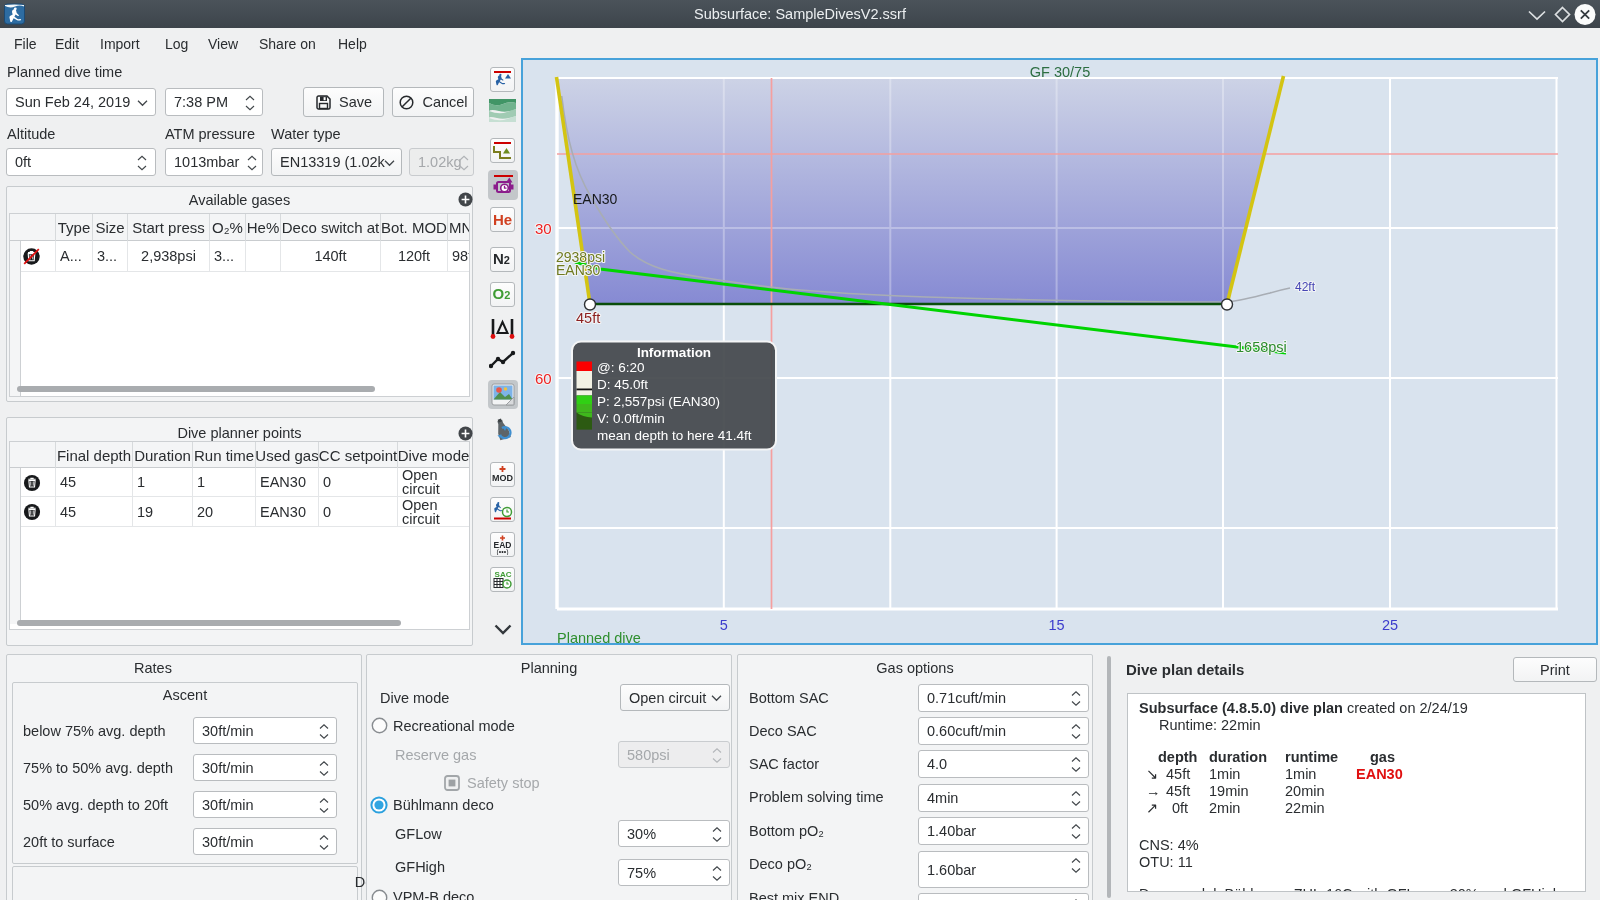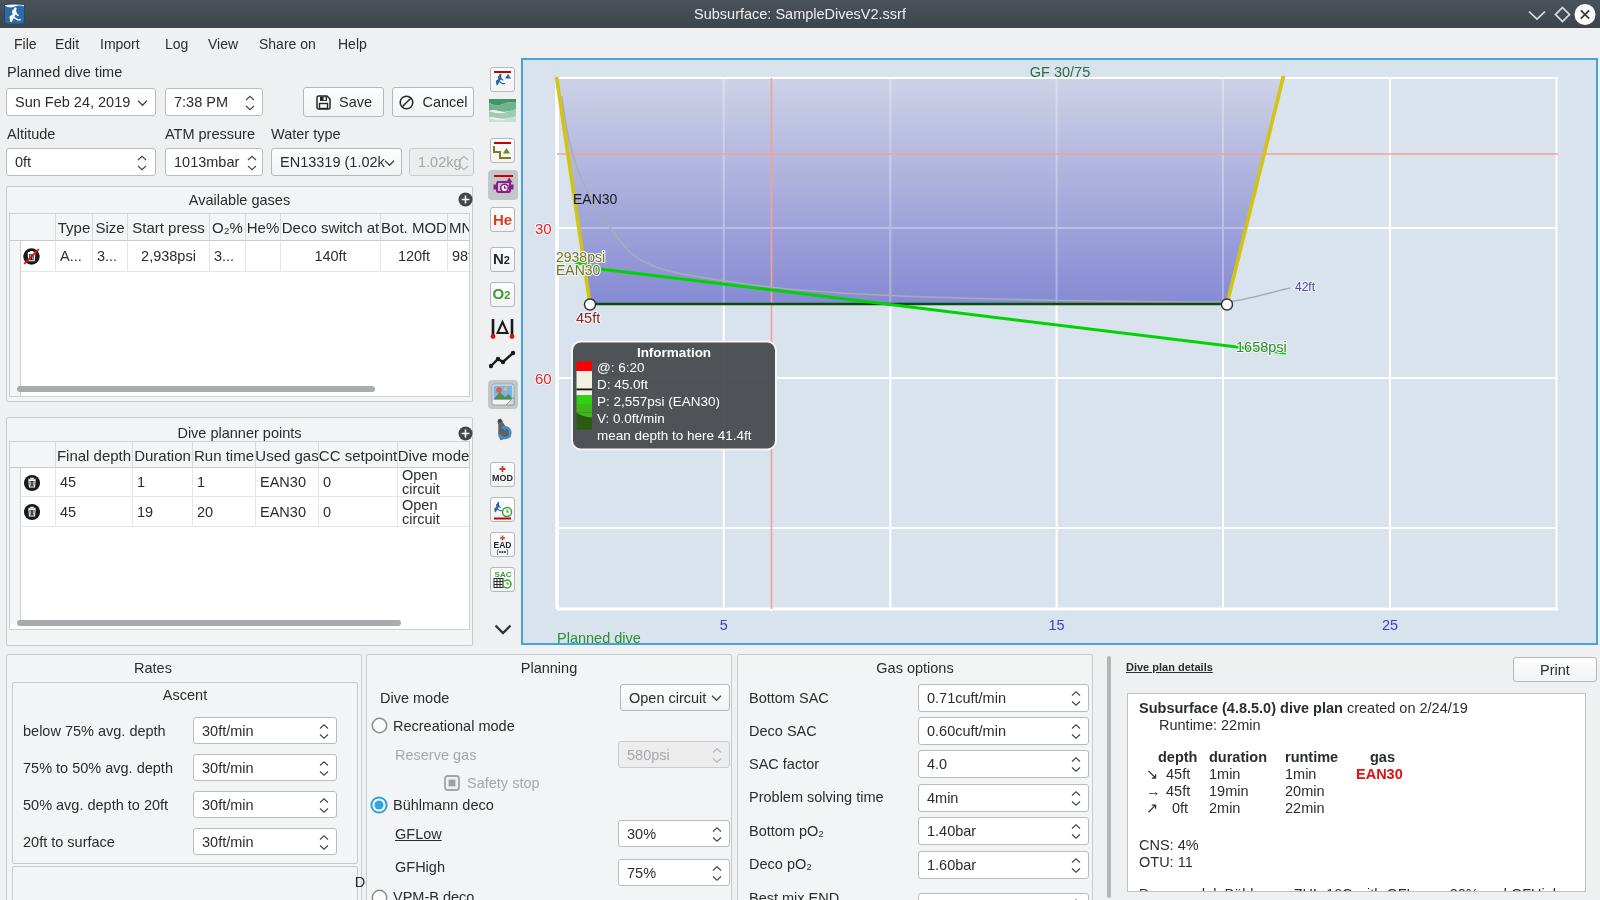--- a/index.html
+++ b/index.html
@@ -229,21 +229,21 @@
 <svg class="abs" style="left:444px;top:775px;" width="16" height="16" viewBox="0 0 16 16">
     <rect x="1" y="1" width="14" height="14" rx="2.5" fill="#eff0f1" stroke="#a2a6a9" stroke-width="1.8"></rect>
     <rect x="4.6" y="4.6" width="6.8" height="6.8" fill="#9da1a4"></rect>
   </svg>
 <div class="lab dis" style="left:467px;top:775px;">Safety stop</div>
 <svg class="abs" style="left:370px;top:796px;" width="18" height="18" viewBox="0 0 18 18">
     <circle cx="9" cy="9" r="7.6" fill="#fff" stroke="#2ba0de" stroke-width="2"></circle>
     <circle cx="9" cy="9" r="4.6" fill="#31a5e1"></circle>
   </svg>
 <div class="lab" style="left:393px;top:797px;">Bühlmann deco</div>
-<div class="lab" style="left:395px;top:826px;text-decoration:underline;">GFLow</div>
+<div class="lab" style="left:395px;top:826px;">GFLow</div>
 <div class="box" style="left:618px;top:820px;width:112px;height:27px;">30%
   <svg class="abs" style="right:5px;top:4px;" width="14" height="19" viewBox="0 0 14 19">
       <path d="M3 6.5 L7 2.8 L11 6.5" fill="none" stroke="#41464a" stroke-width="1.15"></path>
       <path d="M3 12.5 L7 16.2 L11 12.5" fill="none" stroke="#41464a" stroke-width="1.15"></path>
     </svg></div>
 <div class="lab" style="left:395px;top:859px;">GFHigh</div>
 <div class="box" style="left:618px;top:859px;width:112px;height:27px;">75%
   <svg class="abs" style="right:5px;top:4px;" width="14" height="19" viewBox="0 0 14 19">
       <path d="M3 6.5 L7 2.8 L11 6.5" fill="none" stroke="#41464a" stroke-width="1.15"></path>
       <path d="M3 12.5 L7 16.2 L11 12.5" fill="none" stroke="#41464a" stroke-width="1.15"></path>
@@ -280,32 +280,32 @@
 <div class="box" style="left:918px;top:784px;width:171px;height:28px;">4min
   <svg class="abs" style="right:5px;top:4px;" width="14" height="19" viewBox="0 0 14 19">
       <path d="M3 6.5 L7 2.8 L11 6.5" fill="none" stroke="#41464a" stroke-width="1.15"></path>
       <path d="M3 12.5 L7 16.2 L11 12.5" fill="none" stroke="#41464a" stroke-width="1.15"></path>
     </svg></div>
 <div class="box" style="left:918px;top:817px;width:171px;height:28px;">1.40bar
   <svg class="abs" style="right:5px;top:4px;" width="14" height="19" viewBox="0 0 14 19">
       <path d="M3 6.5 L7 2.8 L11 6.5" fill="none" stroke="#41464a" stroke-width="1.15"></path>
       <path d="M3 12.5 L7 16.2 L11 12.5" fill="none" stroke="#41464a" stroke-width="1.15"></path>
     </svg></div>
-<div class="box" style="left:918px;top:851px;width:171px;height:28px;">1.60bar
+<div class="box" style="left:918px;top:851px;width:171px;height:37px;">1.60bar
   <svg class="abs" style="right:5px;top:4px;" width="14" height="19" viewBox="0 0 14 19">
       <path d="M3 6.5 L7 2.8 L11 6.5" fill="none" stroke="#41464a" stroke-width="1.15"></path>
       <path d="M3 12.5 L7 16.2 L11 12.5" fill="none" stroke="#41464a" stroke-width="1.15"></path>
     </svg></div>
 <div class="box" style="left:918px;top:893px;width:171px;height:28px;">98ft
   <svg class="abs" style="right:5px;top:4px;" width="14" height="19" viewBox="0 0 14 19">
       <path d="M2.5 6.5 L7 2 L11.5 6.5" fill="none" stroke="#4a4e52" stroke-width="1.4"></path>
     </svg></div>
 <div class="abs" style="left:1107px;top:656px;width:4px;height:242px;background:#b3b6b9;border-radius:2px;"></div>
 
-<div class="lab" style="left:1126px;top:661px;font-weight:bold;font-size:11px;text-decoration:underline;">Dive plan details</div>
+<div class="lab" style="left:1126px;top:661px;font-weight:bold;font-size:15px;">Dive plan details</div>
 <div class="btn" style="left:1513px;top:657px;width:84px;height:25px;">Print</div>
 <div class="abs" style="left:1127px;top:693px;width:459px;height:199px;background:#fff;border:1px solid #bfc3c6;box-sizing:border-box;overflow:hidden;">
   <div class="lab" style="left:11px;top:6px;"><b>Subsurface (4.8.5.0) dive plan</b> created on 2/24/19</div>
   <div class="lab" style="left:11px;top:23px;margin-left:20px;">Runtime: 22min</div>
   <div class="lab" style="left:30px;top:55px;font-weight:bold;">depth</div>
   <div class="lab" style="left:81px;top:55px;font-weight:bold;">duration</div>
   <div class="lab" style="left:157px;top:55px;font-weight:bold;">runtime</div>
   <div class="lab" style="left:242px;top:55px;font-weight:bold;">gas</div>
   <div class="lab" style="left:18px;top:72px;">↘</div>
     <div class="lab" style="left:38px;top:72px;">45ft</div>

